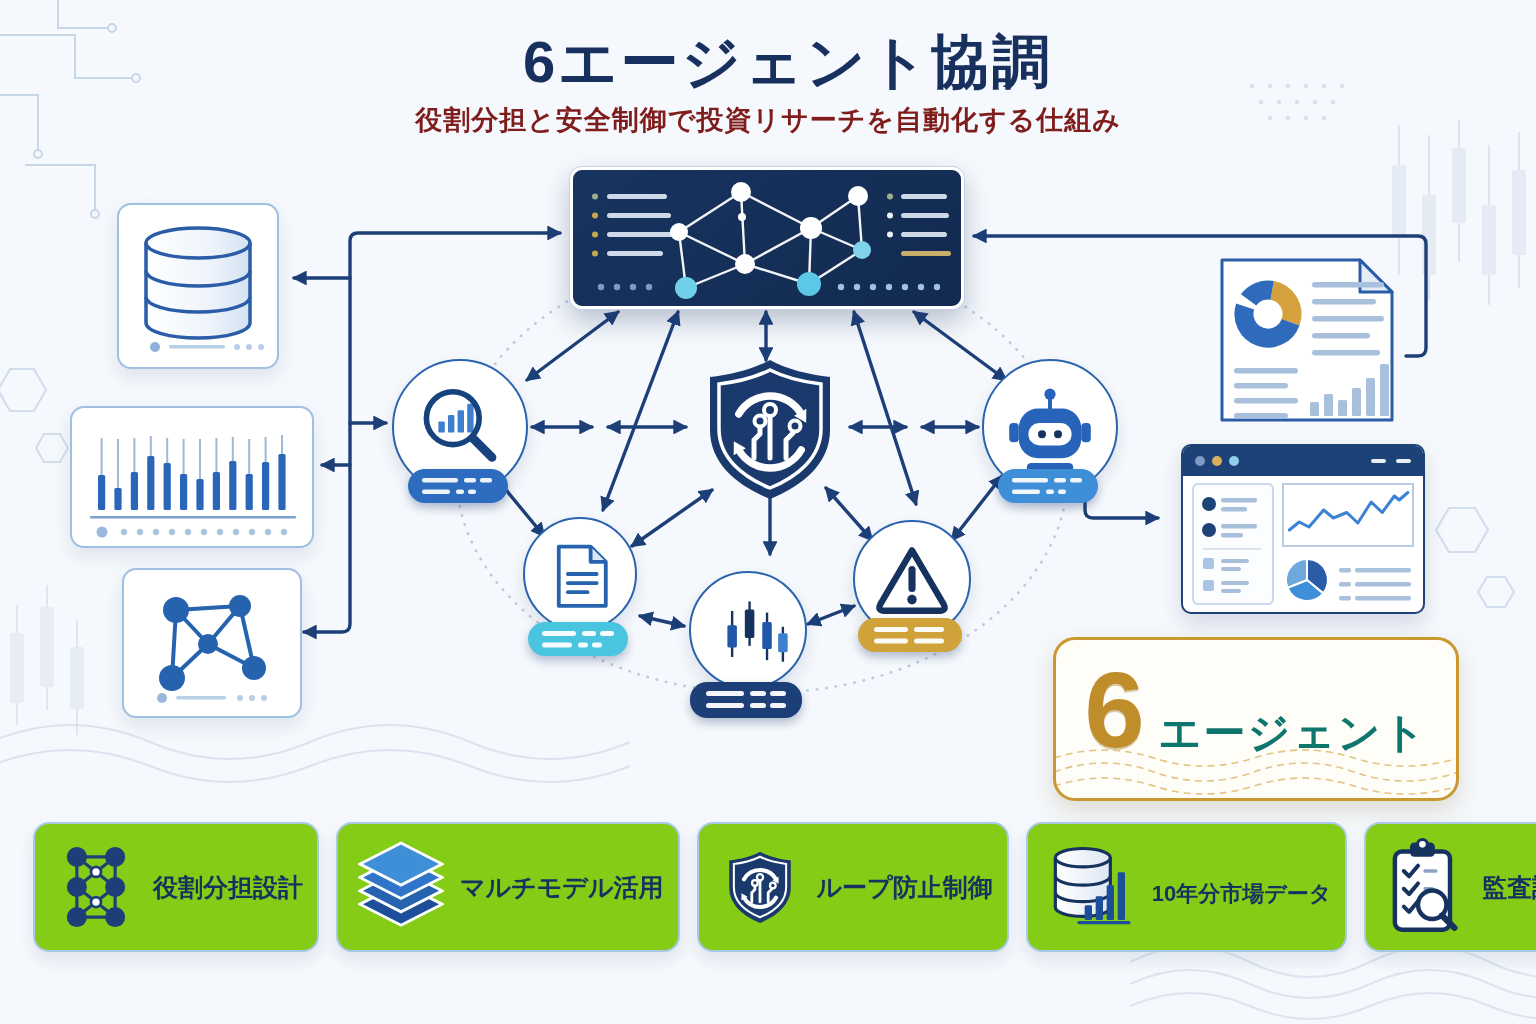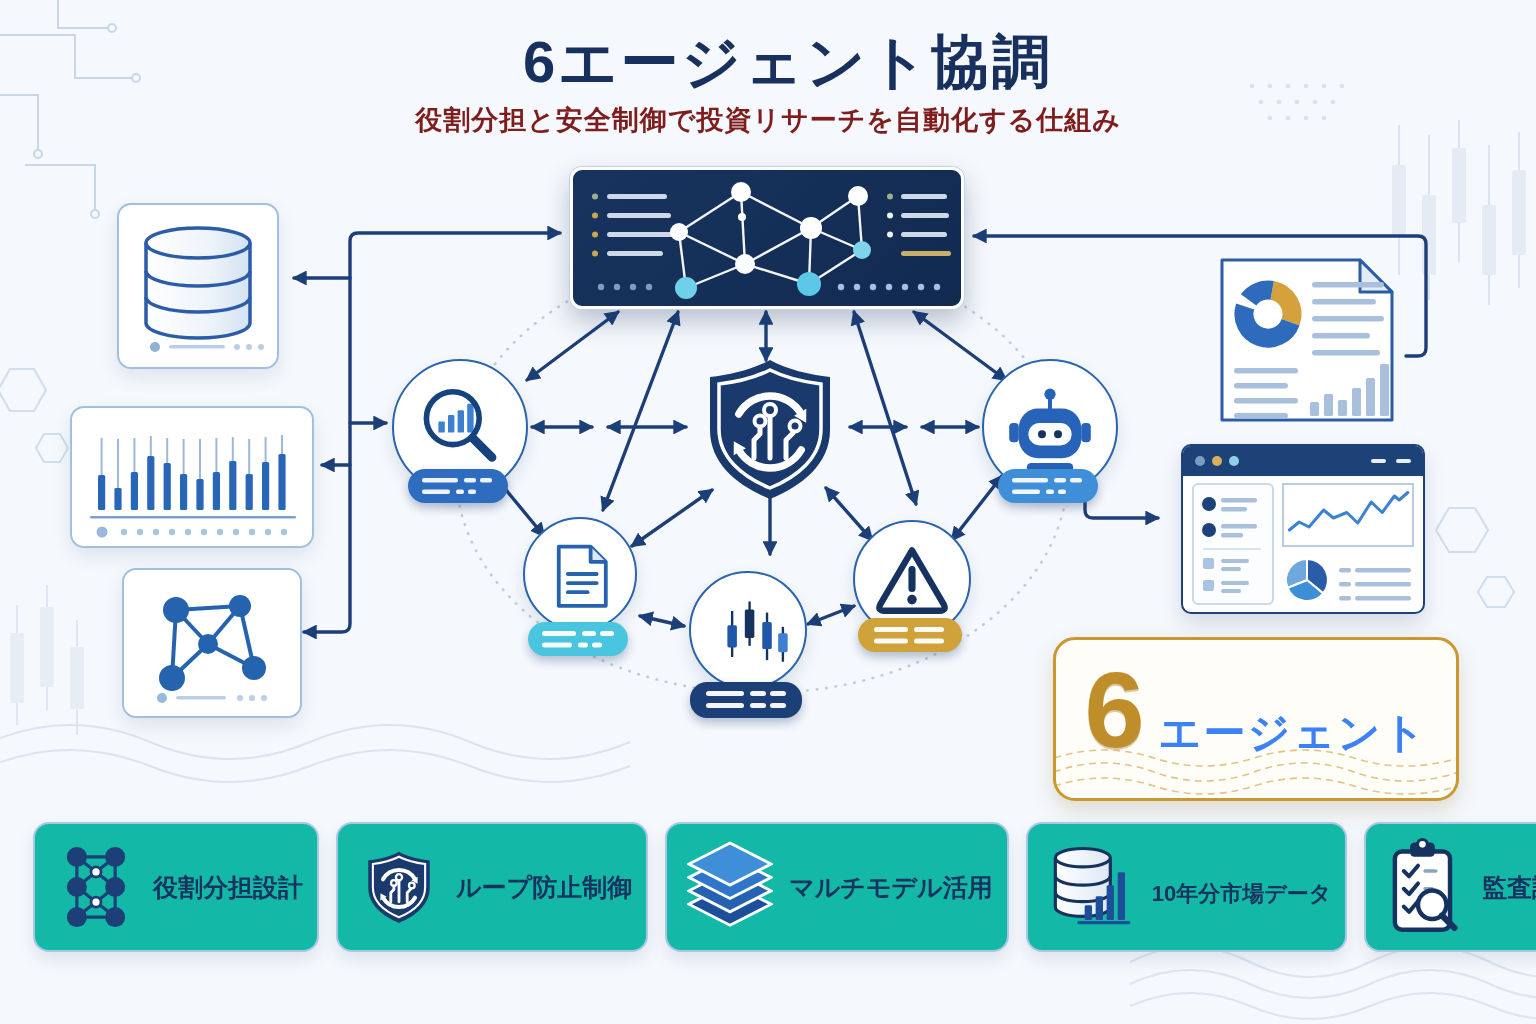--- a/index.html
+++ b/index.html
@@ -29,25 +29,25 @@
   .browser-head{height:30px;background:#1d4278;display:flex;align-items:center;padding:0 12px;}
   .bdot{width:10px;height:10px;border-radius:50%;margin-right:7px;}
   .bdash{width:15px;height:4px;border-radius:2px;background:#e8eef6;margin-left:10px;}
   .bspacer{flex:1;}
   
   .badge{position:absolute;left:1053px;top:637px;width:400px;height:158px;background:#fffdf8;
          border:3.5px solid #c9982f;border-radius:22px;box-shadow:0 10px 22px rgba(120,90,20,.18);
          display:flex;align-items:baseline;justify-content:center;overflow:hidden;}
   .badge-num{font-size:108px;font-weight:800;color:#bf8e2a;line-height:140px;
              text-shadow:0 2px 0 rgba(140,100,25,.35);}
-  .badge-label{font-size:42px;font-weight:800;color:#3b82f6;margin-left:14px;letter-spacing:2px;font-family:Liberation Serif, serif;}
+  .badge-label{font-size:42px;font-weight:800;color:#0f766e;margin-left:14px;letter-spacing:2px;font-family:Liberation Serif, serif;}
   .badge-waves{position:absolute;left:0;bottom:0;width:100%;height:62px;pointer-events:none;}
   
   .features{position:absolute;left:33px;top:822px;width:1470px;height:130px;display:flex;gap:17px;}
-  .fcard{flex:1;background:#14b8a6;border:2px solid #a9c8e6;border-radius:16px;
+  .fcard{flex:1;background:#84cc16;border:2px solid #a9c8e6;border-radius:16px;
          box-shadow:0 8px 16px rgba(25,55,110,.10);display:flex;align-items:center;
          padding:0 14px 0 20px;gap:16px;}
   .flabel{font-size:25px;font-weight:800;color:#16335f;white-space:nowrap;letter-spacing:0px;}
   .fcard:nth-child(4) .flabel{font-size:22px;margin-top:13px;}
   .layer-decor{position:absolute;left:0;top:0;pointer-events:none;}
 </style>
 </head>
 <body>
 
 <div id="canvas">
@@ -574,20 +574,30 @@
           <circle cx="24" cy="88" r="11"></circle>
             <circle cx="66" cy="88" r="11"></circle>
         </g>
         <circle cx="45" cy="38.5" r="5.5" fill="#fff" stroke="#1c3f78" stroke-width="3"></circle>
         <circle cx="45" cy="71.5" r="5.5" fill="#fff" stroke="#1c3f78" stroke-width="3"></circle>
       </svg>
       <span class="flabel">役割分担設計</span>
     </div>
 
     <div class="fcard">
+      <svg width="86" height="92" viewBox="0 0 90 92">
+        <path d="M45,42 L88,64 L45,86 L2,64 Z" fill="#1d4e9a" stroke="#fff" stroke-width="3"></path>
+        <path d="M45,28 L88,50 L45,72 L2,50 Z" fill="#2563b0" stroke="#fff" stroke-width="3"></path>
+        <path d="M45,14 L88,36 L45,58 L2,36 Z" fill="#2f76ca" stroke="#fff" stroke-width="3"></path>
+        <path d="M45,0 L88,22 L45,44 L2,22 Z" fill="#3f8fd8" stroke="#fff" stroke-width="3"></path>
+      </svg>
+      <span class="flabel">マルチモデル活用</span>
+    </div>
+
+    <div class="fcard">
       <svg width="82" height="78" viewBox="0 0 160 150">
         <path d="M80,6 C64,15 40,21 20,23 L20,76 C20,110 48,132 80,145 C112,132 140,110 140,76 L140,23 C120,21 96,15 80,6 Z" fill="#1a3a6e"></path>
         <path d="M80,16 C66,23 46,28 29,30 L29,75 C29,104 53,123 80,134 C107,123 131,104 131,75 L131,30 C114,28 94,23 80,16 Z" fill="none" stroke="#fff" stroke-width="4"></path>
         <g stroke="#fff" stroke-width="8" fill="none" stroke-linecap="round">
           <path d="M48.8,60 A36,36 0 0 1 111.2,60"></path>
           <path d="M111.2,96 A36,36 0 0 1 48.8,96"></path>
         </g>
         <path d="M116.2,68.7 L104.1,61.8 L116.3,54.8 Z" fill="#fff"></path>
         <path d="M43.8,87.3 L55.9,94.2 L43.7,101.2 Z" fill="#fff"></path>
         <g stroke="#fff" stroke-width="5.5" fill="none" stroke-linecap="round" stroke-linejoin="round">
@@ -595,30 +605,20 @@
             <path d="M64,104 L64,86 L70,80 L70,74"></path>
             <path d="M96,104 L96,86 L103,79"></path>
         </g>
         <g fill="#1a3a6e" stroke="#fff" stroke-width="4.5">
           <circle cx="80" cy="56" r="6"></circle>
             <circle cx="70" cy="67" r="5.5"></circle>
             <circle cx="105" cy="72" r="5.5"></circle>
         </g>
       </svg>
       <span class="flabel">ループ防止制御</span>
-    </div>
-
-    <div class="fcard">
-      <svg width="86" height="92" viewBox="0 0 90 92">
-        <path d="M45,42 L88,64 L45,86 L2,64 Z" fill="#1d4e9a" stroke="#fff" stroke-width="3"></path>
-        <path d="M45,28 L88,50 L45,72 L2,50 Z" fill="#2563b0" stroke="#fff" stroke-width="3"></path>
-        <path d="M45,14 L88,36 L45,58 L2,36 Z" fill="#2f76ca" stroke="#fff" stroke-width="3"></path>
-        <path d="M45,0 L88,22 L45,44 L2,22 Z" fill="#3f8fd8" stroke="#fff" stroke-width="3"></path>
-      </svg>
-      <span class="flabel">マルチモデル活用</span>
     </div>
 
     <div class="fcard">
       <svg width="88" height="96" viewBox="0 0 96 100">
         <defs>
           <linearGradient id="dbg2" x1="0" y1="0" x2="1" y2="0">
             <stop offset="0" stop-color="#ffffff"></stop>
               <stop offset="1" stop-color="#dde8f4"></stop>
           </linearGradient>
         </defs>

